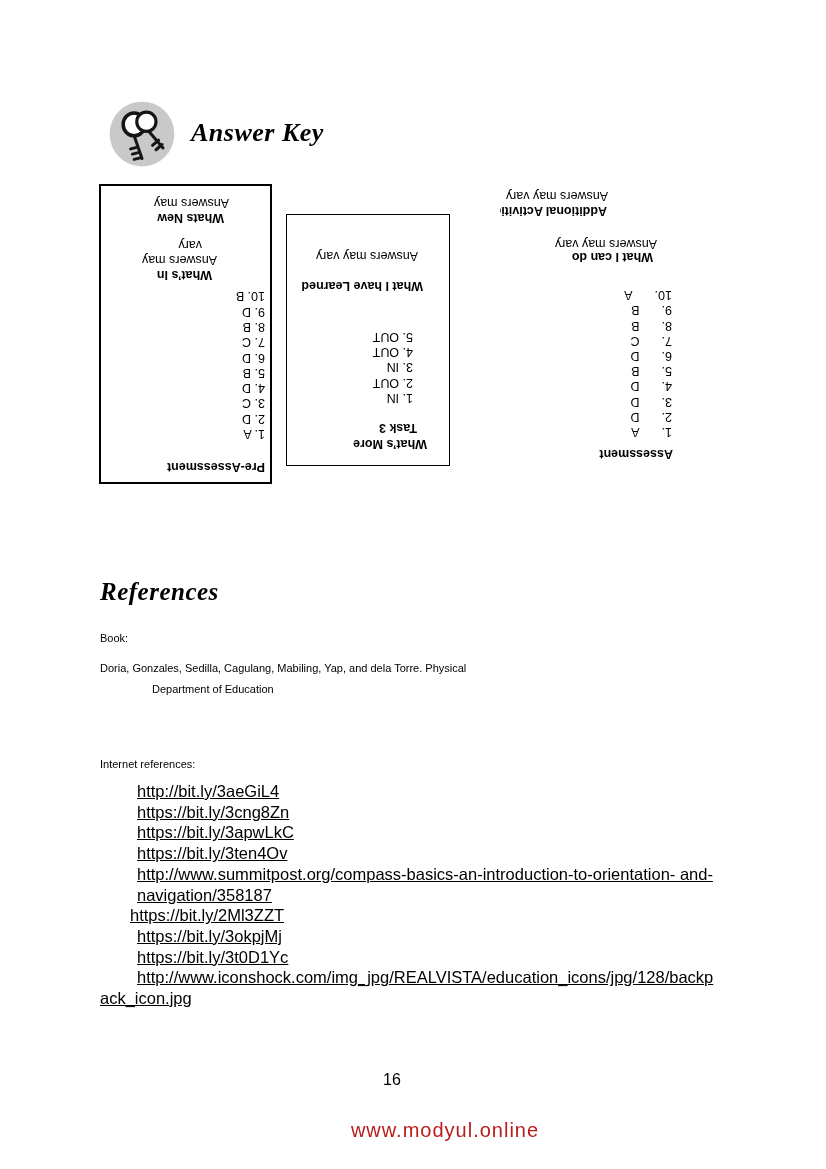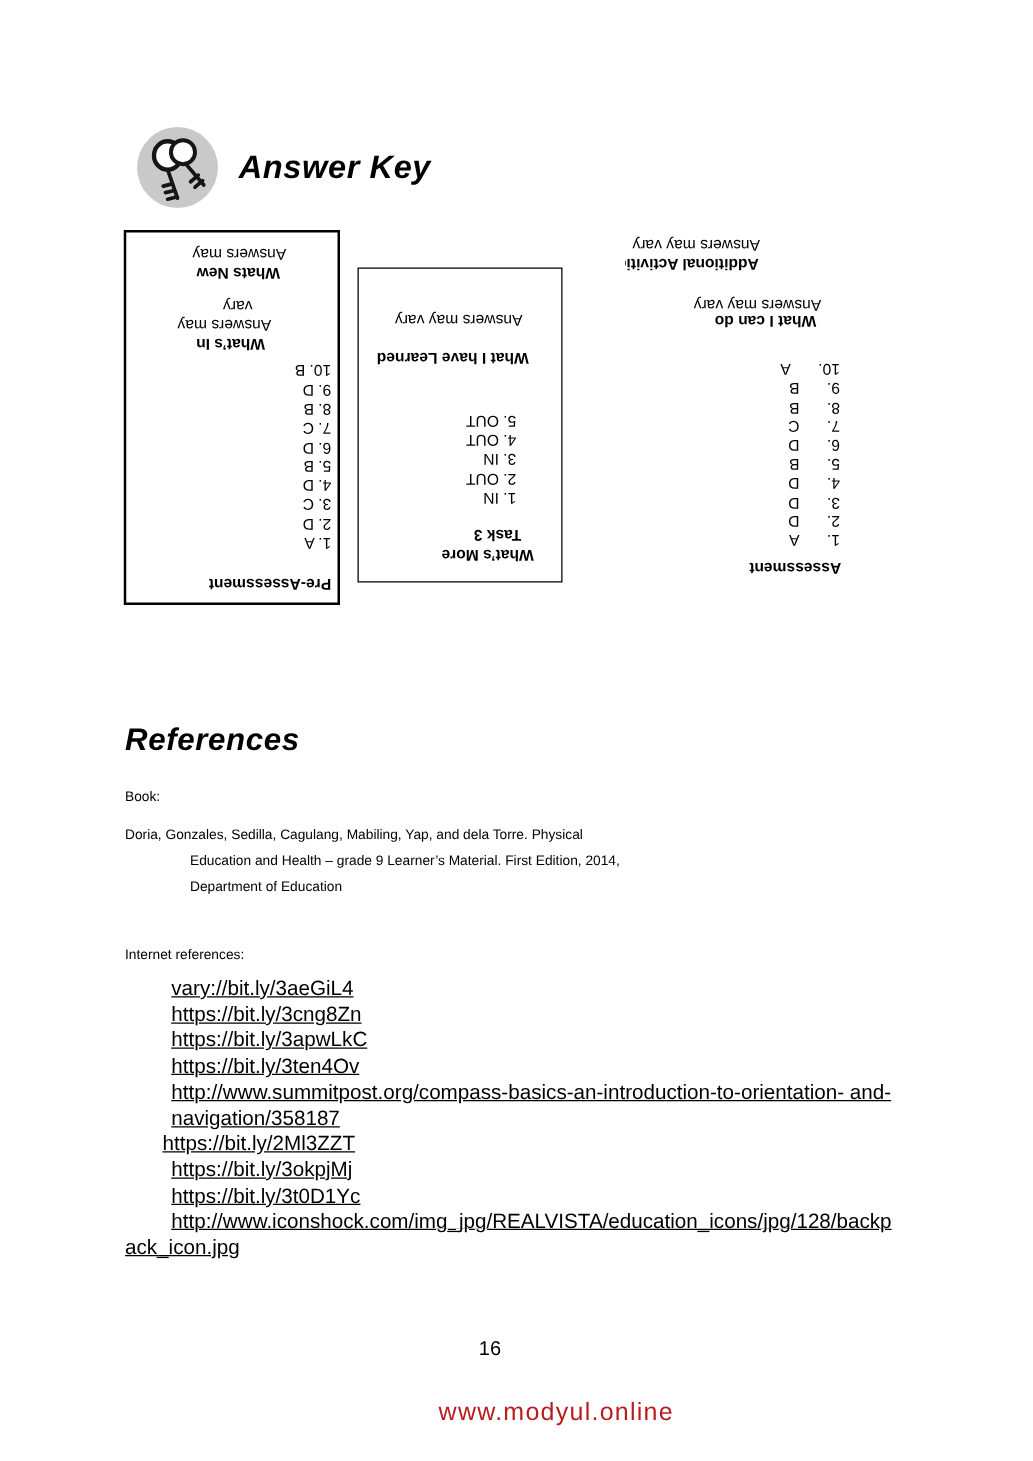--- a/index.html
+++ b/index.html
@@ -3,21 +3,21 @@
 <meta charset="utf-8">
 <style>
   html,body{margin:0;padding:0;background:#e8e8e8;}
   .page{
     position:relative;width:826px;height:1169px;background:#ffffff;
     margin:0 auto;overflow:hidden;color:#000;
     font-family:"Liberation Sans",sans-serif;
   }
   .abs{position:absolute;}
   .serif-h{
-    font-family:Liberation Sans, sans-serif;font-style:italic;font-weight:bold;
+    font-family:Liberation Serif, serif;font-style:italic;font-weight:bold;
     letter-spacing:.5px;white-space:nowrap;
   }
   
   .akbox{position:absolute;border:2px solid #000;overflow:hidden;background:#fff;}
   .noborder{border:none;}
   .flip{position:absolute;inset:0;transform:rotate(180deg);}
   .ak{font-size:12.5px;line-height:15.3px;white-space:nowrap;}
   .akb{font-weight:bold;}
   .as-row{white-space:nowrap;}
   .as-gap{display:inline-block;width:22px;}
@@ -121,28 +121,27 @@
       <div class="abs ak" style="left:82px;top:259px;">Answers may vary</div>
     </div>
   </div>
 
   <div class="abs serif-h" style="left:100px;top:578px;font-size:25px;">References</div>
 
   <div class="abs body-text" style="left:100px;top:628px;">Book:</div>
 
   <div class="abs body-text cite" style="left:100px;top:658px;">
     <div><span>Doria, Gonzales, Sedilla, Cagulang, Mabiling, Yap, and dela Torre. </span><span class="it">Physical</span></div>
-    <div class="hang"><span class="it">Education and Health – grade 9 Learner’s Material.</span><span> First Edition, 2014,</span></div>
     <div class="hang"><span>Department of Education</span></div>
   </div>
 
   <div class="abs body-text" style="left:100px;top:754px;">Internet references:</div>
 
   <div class="abs links" style="left:137px;top:781px;">
-      <a class="link-row">vary://bit.ly/3aeGiL4</a>
+      <a class="link-row">http://bit.ly/3aeGiL4</a>
       <a class="link-row">https://bit.ly/3cng8Zn</a>
       <a class="link-row">https://bit.ly/3apwLkC</a>
       <a class="link-row">https://bit.ly/3ten4Ov</a>
       <a class="link-row">http://www.summitpost.org/compass-basics-an-introduction-to-orientation- and-</a>
       <a class="link-row">navigation/358187</a>
       <a class="link-row shift-left">https://bit.ly/2Ml3ZZT</a>
       <a class="link-row">https://bit.ly/3okpjMj</a>
       <a class="link-row">https://bit.ly/3t0D1Yc</a>
       <a class="link-row">http://www.iconshock.com/img_jpg/REALVISTA/education_icons/jpg/128/backp</a>
       <a class="link-row hang-left">ack_icon.jpg</a>

